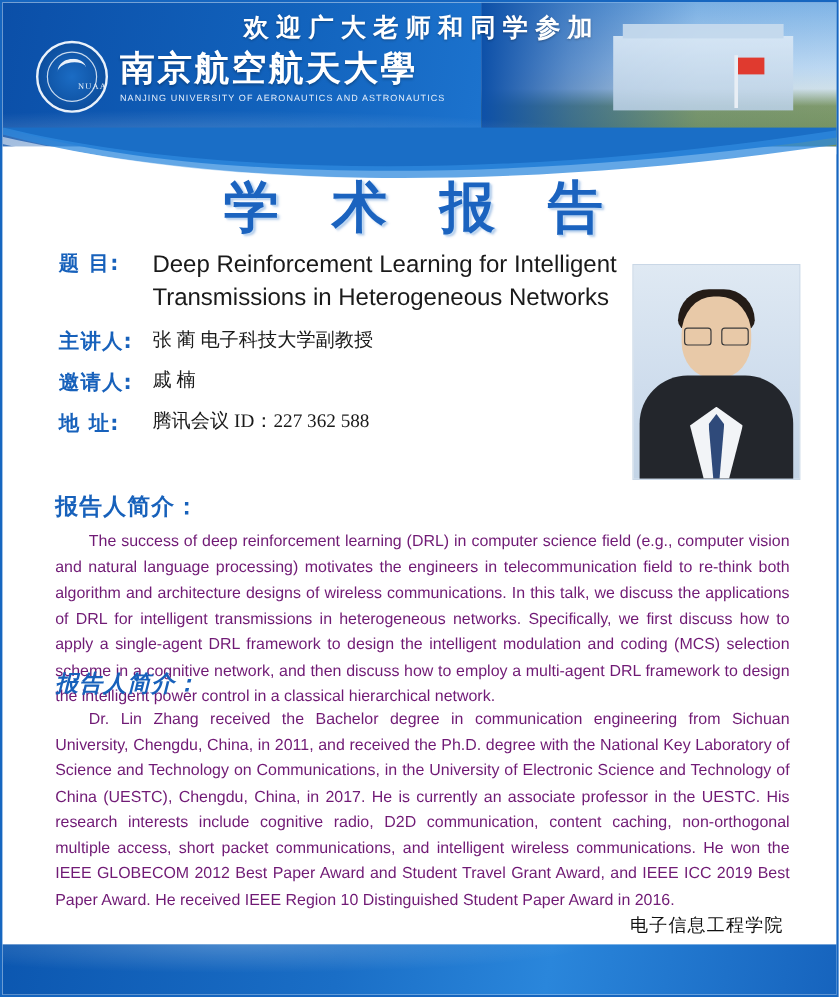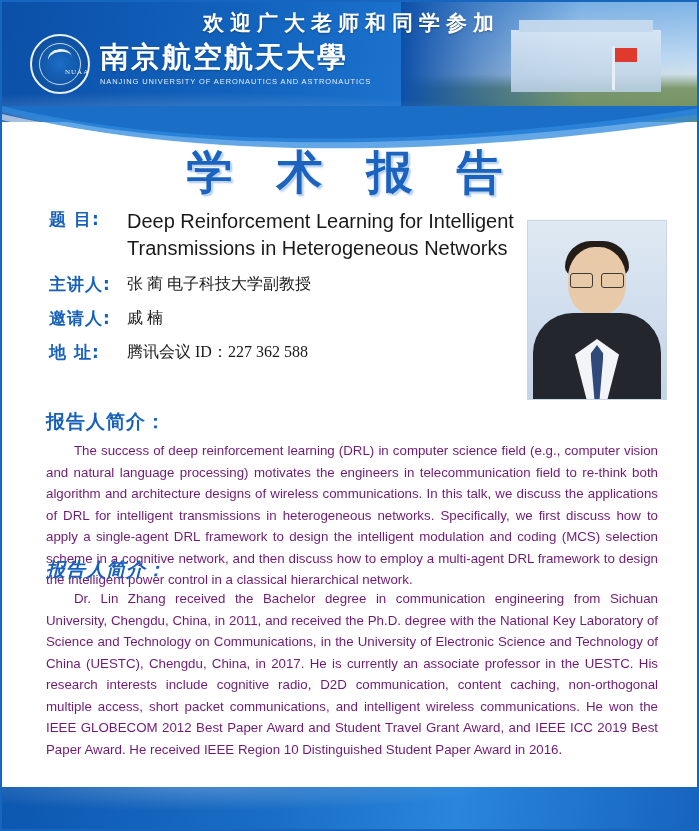--- a/index.html
+++ b/index.html
@@ -248,19 +248,20 @@
       <div class="value cn">腾讯会议 ID：227 362 588</div>
     </div>
   </div>
 
   <div class="section-head abstract-head">报告人简介：</div>
   <div class="para abstract-body"><span class="indent"></span><span>The success of deep reinforcement learning (DRL) in computer science field (e.g., computer vision and natural language processing) motivates the engineers in telecommunication field to re-think both algorithm and architecture designs of wireless communications. In this talk, we discuss the applications of DRL for intelligent transmissions in heterogeneous networks. Specifically, we first discuss how to apply a single-agent DRL framework to design the intelligent modulation and coding (MCS) selection scheme in a cognitive network, and then discuss how to employ a multi-agent DRL framework to design the intelligent power control in a classical hierarchical network.</span></div>
 
   <div class="section-head bio-head">报告人简介：</div>
   <div class="para bio-body"><span class="indent"></span><span>Dr. Lin Zhang received the Bachelor degree in communication engineering from Sichuan University, Chengdu, China, in 2011, and received the Ph.D. degree with the National Key Laboratory of Science and Technology on Communications, in the University of Electronic Science and Technology of China (UESTC), Chengdu, China, in 2017. He is currently an associate professor in the UESTC. His research interests include cognitive radio, D2D communication, content caching, non-orthogonal multiple access, short packet communications, and intelligent wireless communications. He won the IEEE GLOBECOM 2012 Best Paper Award and Student Travel Grant Award, and IEEE ICC 2019 Best Paper Award. He received IEEE Region 10 Distinguished Student Paper Award in 2016.</span></div>
 
+  <div class="dept">电子信息工程学院</div>
 
   <div class="footbar">
     <div class="shine"></div>
   </div>
   <div class="foot-text">欢迎广大老师和同学参加</div>
 
 </div>
 
 </body></html>

